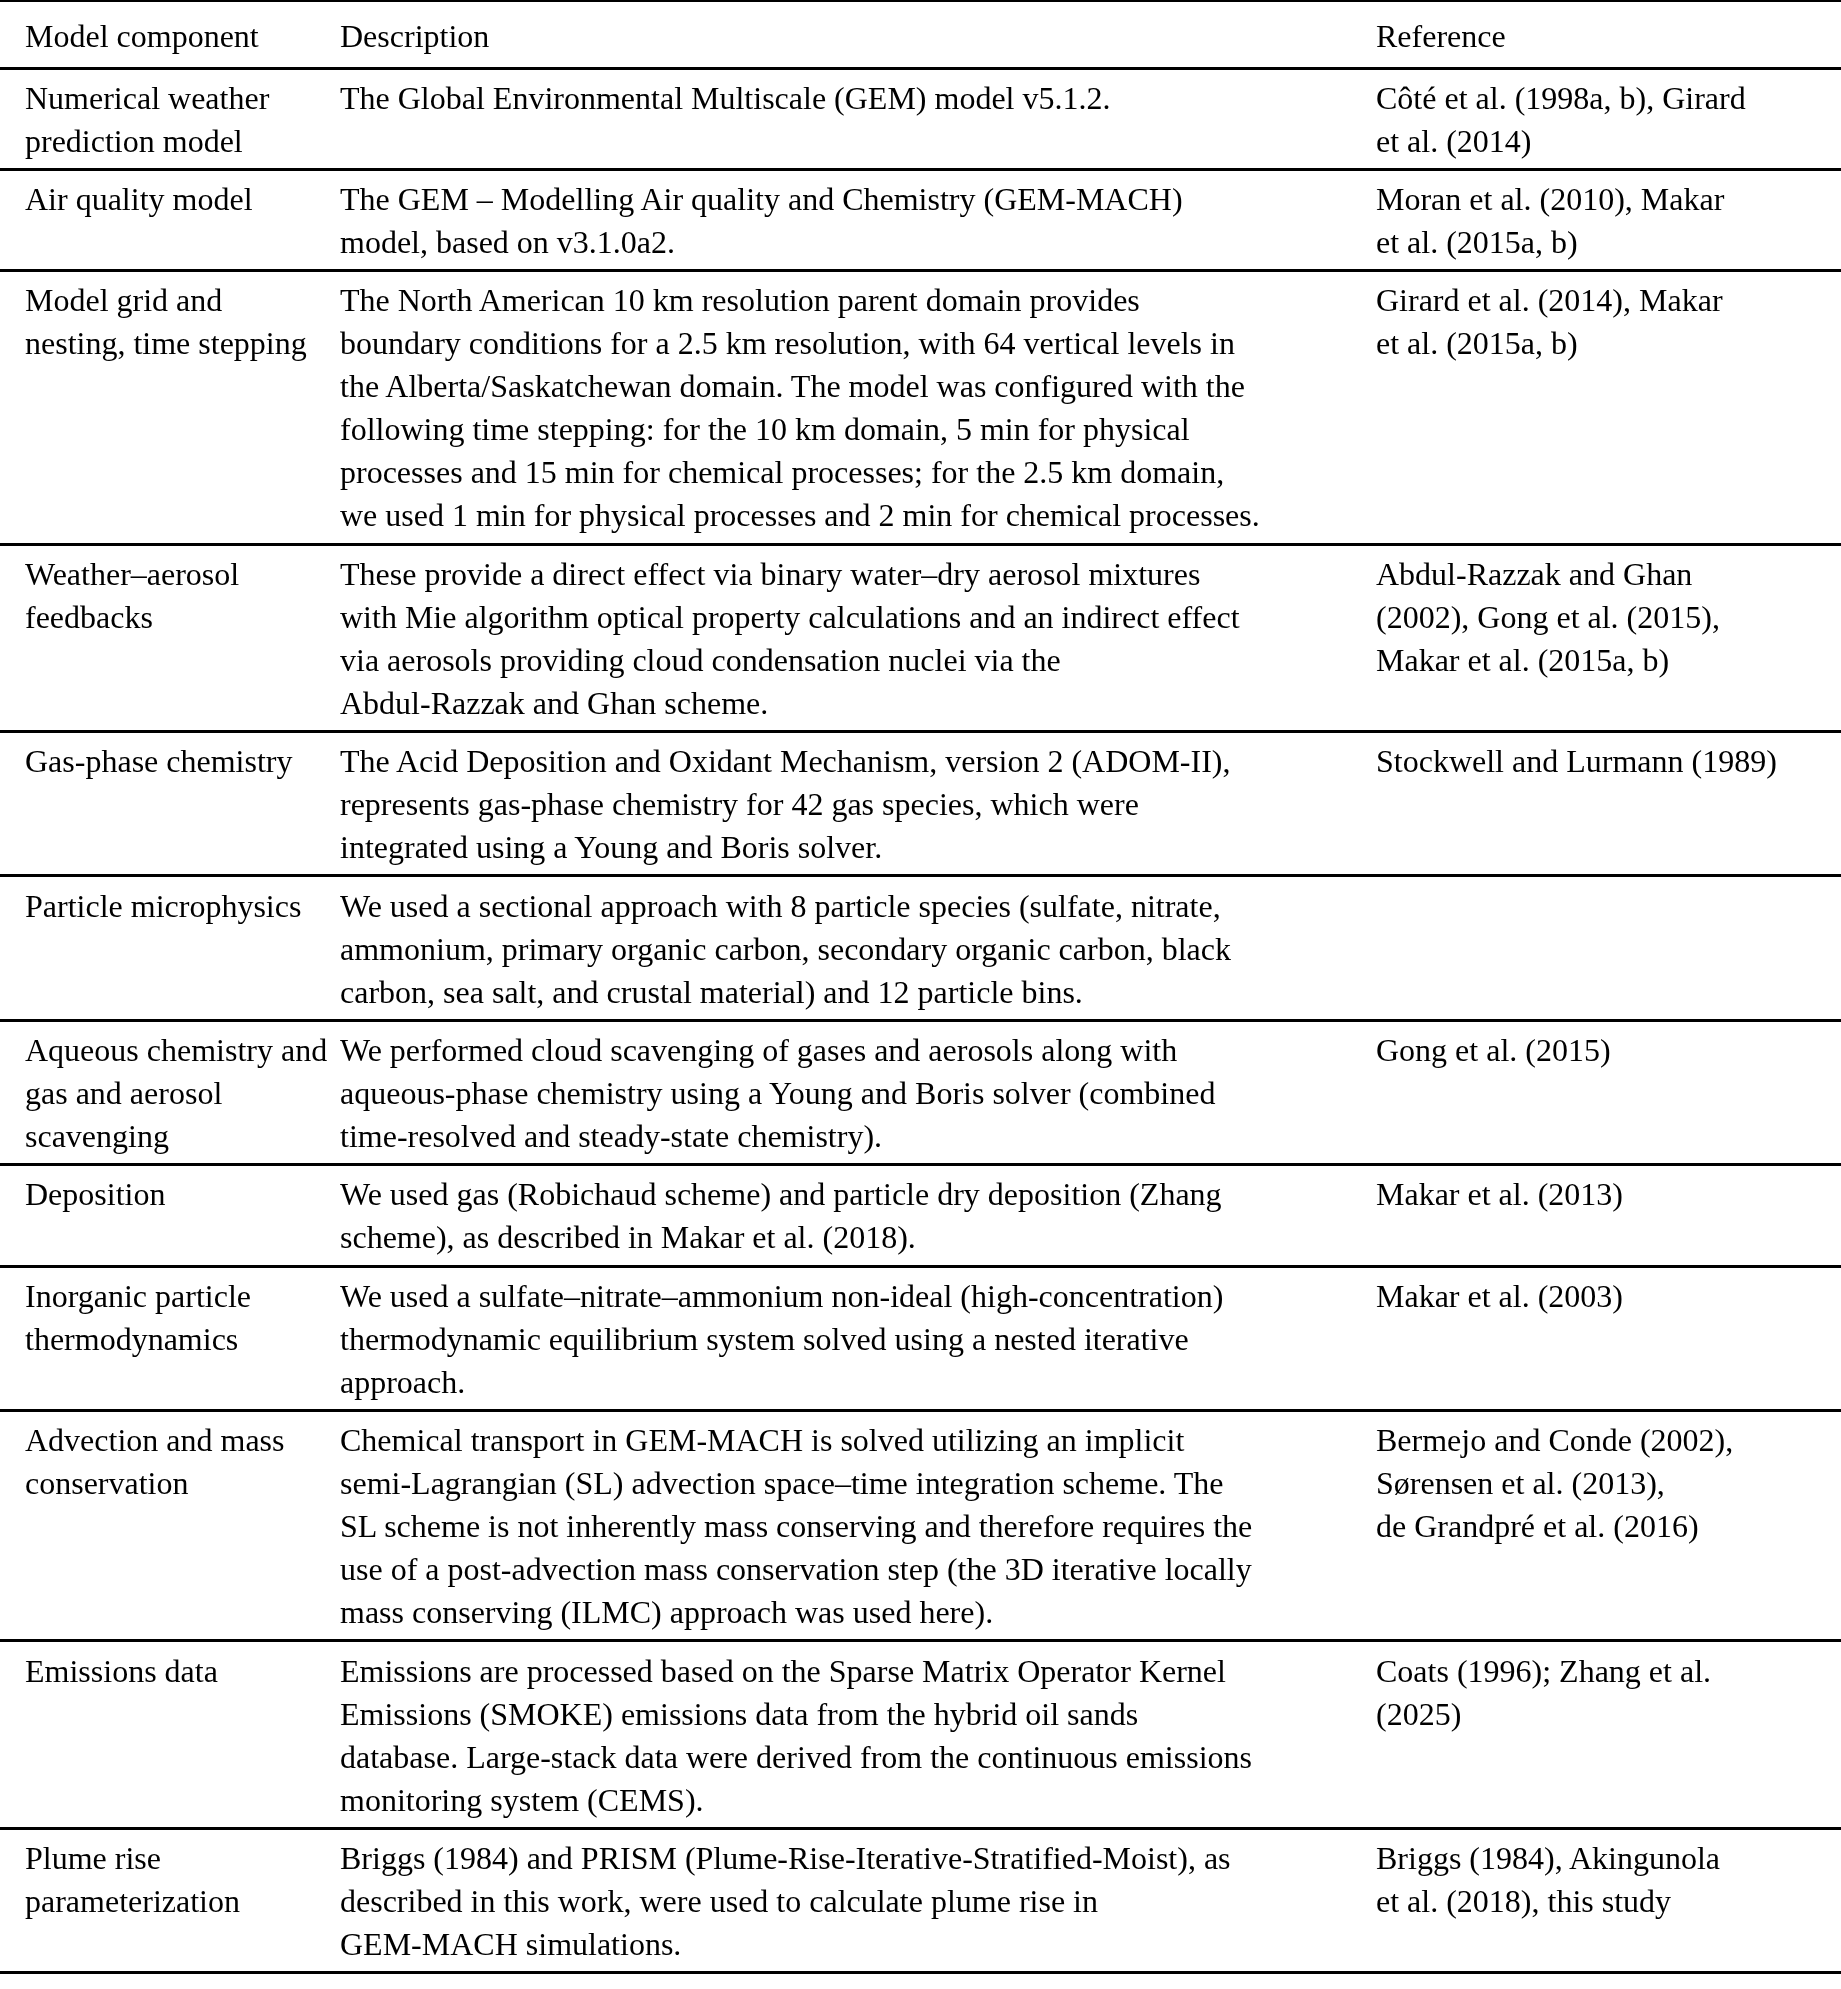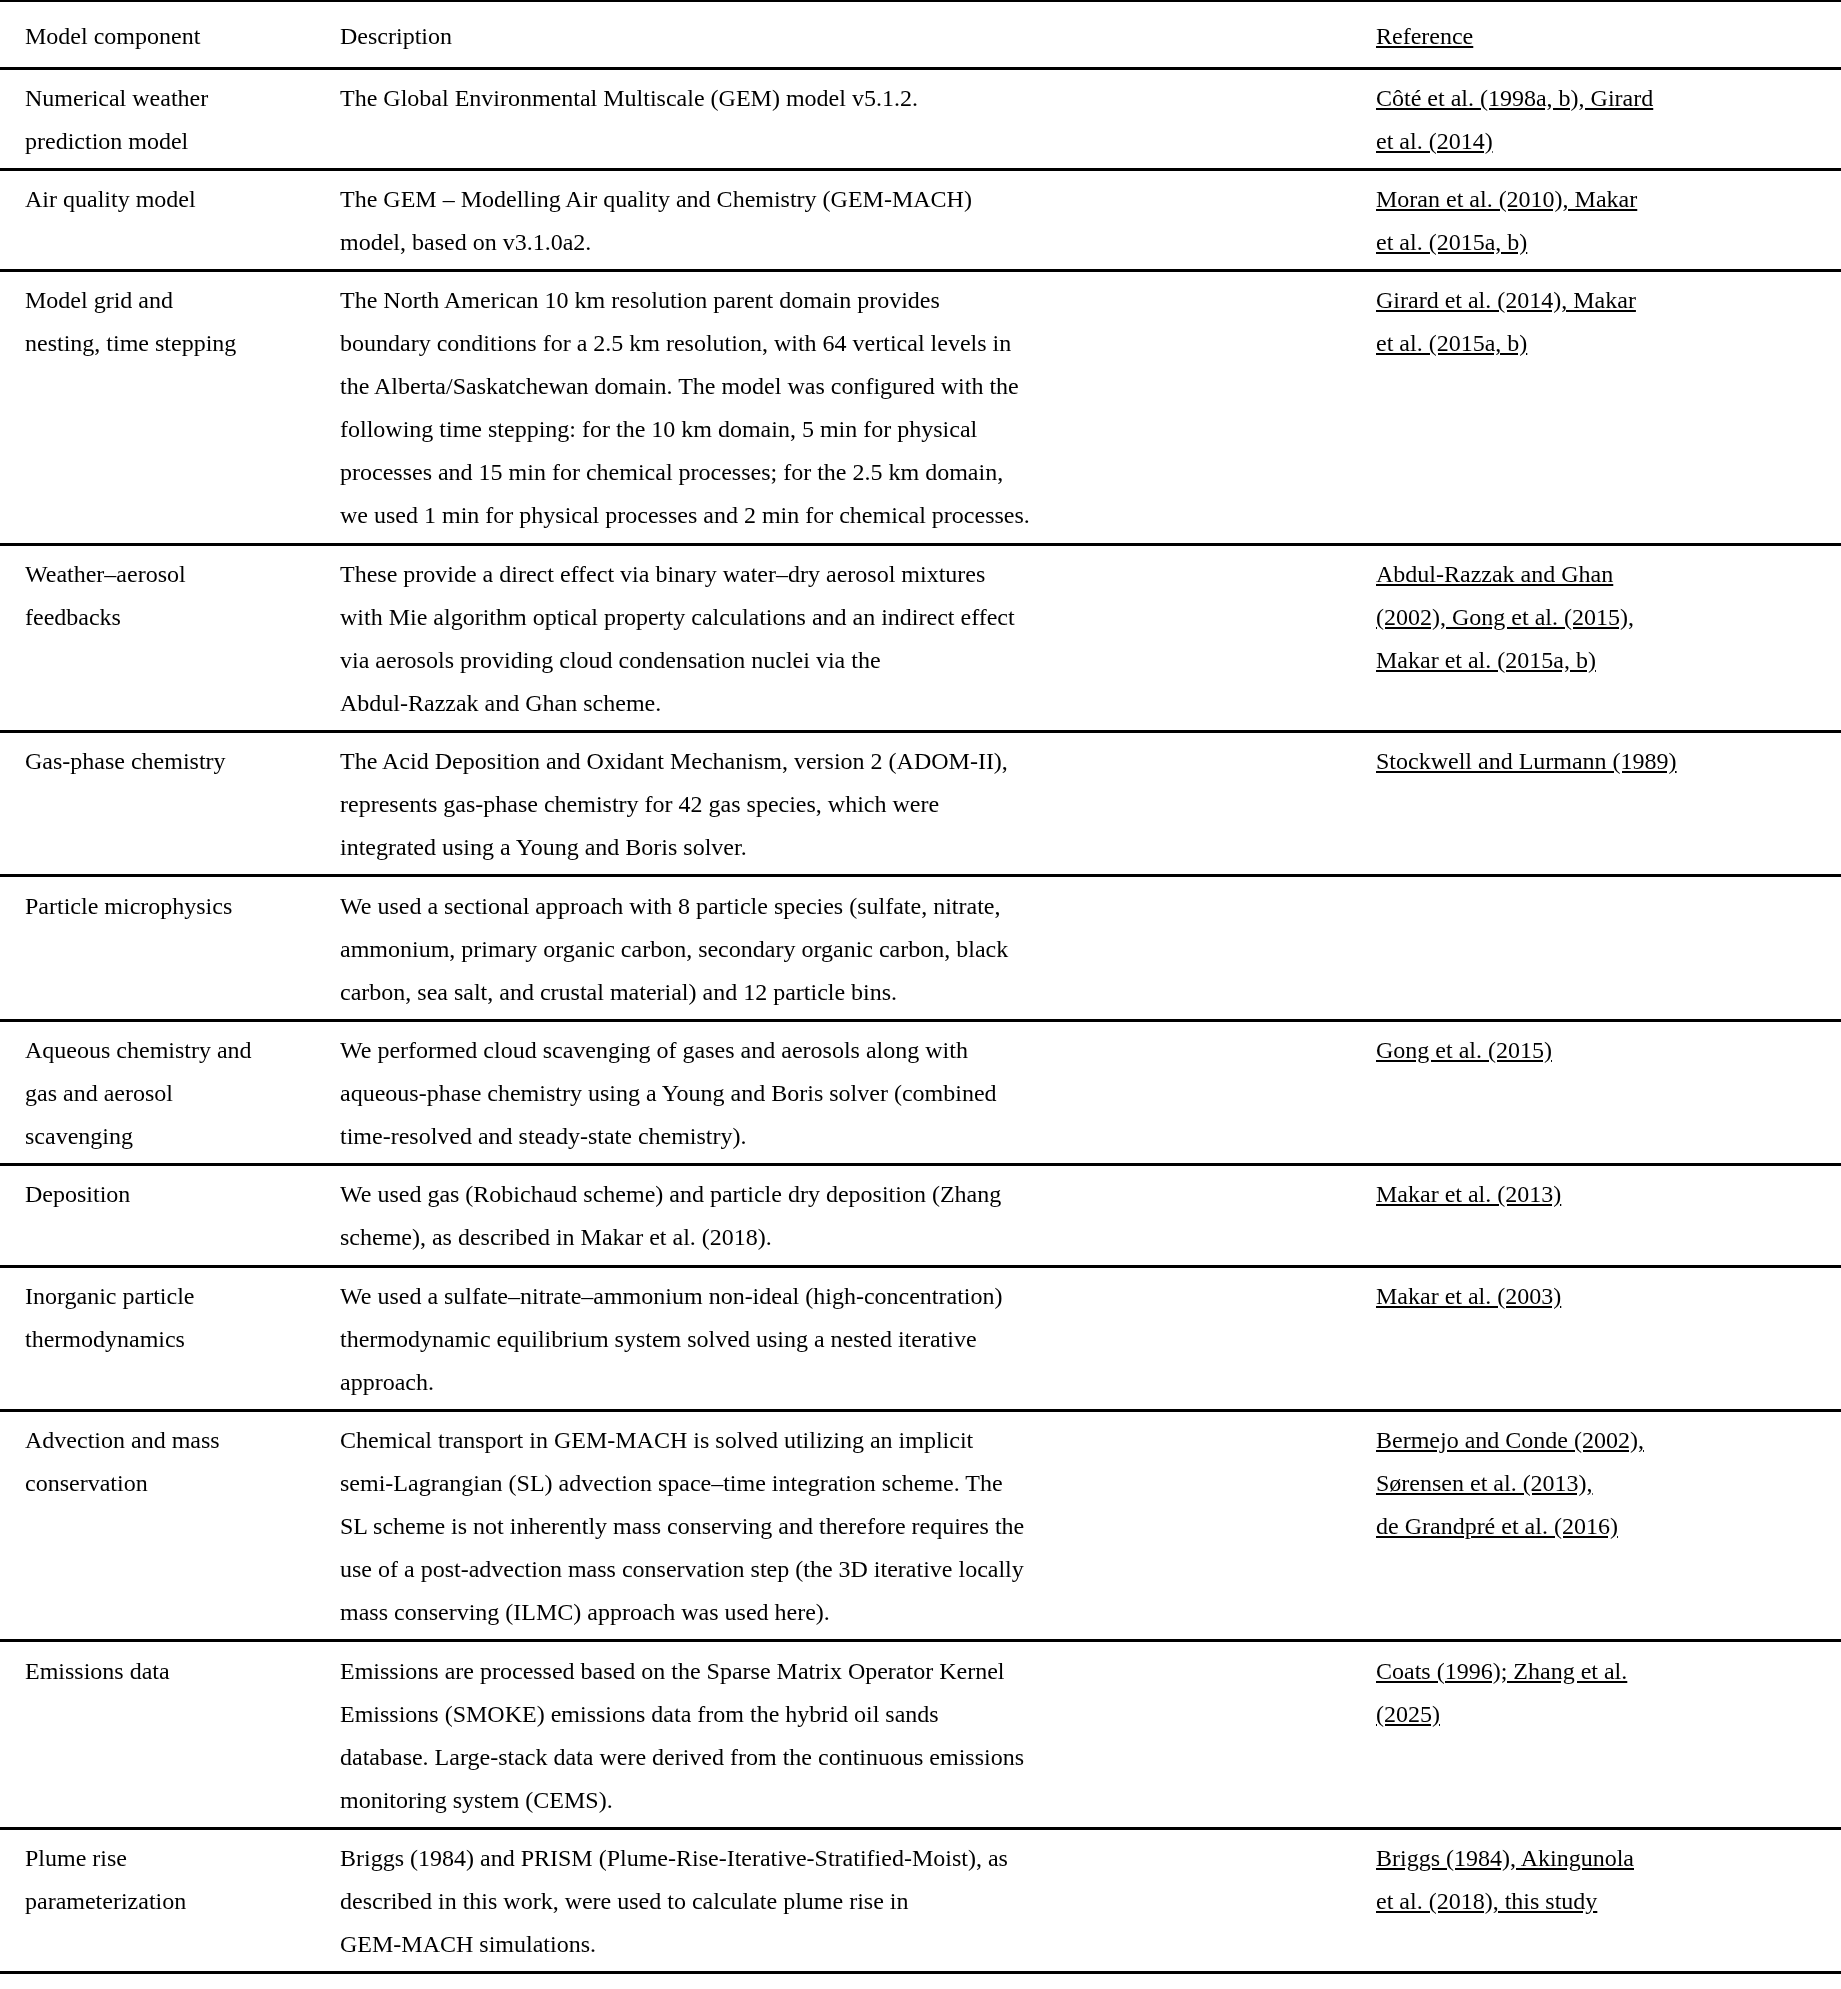--- a/index.html
+++ b/index.html
@@ -2,41 +2,41 @@
 <html style="font-size:14.3px"><head>
 <meta charset="utf-8">
 <style>
   html, body { margin: 0; padding: 0; background: #ffffff; }
   .page {
     width: 1842px;
     min-height: 1990px;
     background: #ffffff;
     color: #000000;
     font-family: "Liberation Serif", "DejaVu Serif", serif;
-    font-size: 24px;
+    font-size: 32px;
     line-height: 43px;
     box-sizing: border-box;
   }
   .table {
     width: 100%;
     border-top: 2.7px solid #000000;
   }
   .row {
     display: grid;
     grid-template-columns: 340px 1036px 1fr;
     border-bottom: 3.6px solid #000000;
     padding: 7.1px 0 5.3px 0;
   }
   .row.header {
     padding: 12.5px 0 9px 0;
   }
   .cell { box-sizing: border-box; }
   .cell.c1 { padding-left: 25px; padding-right: 21.4px; }
   .cell.c2 { padding-right: 21.4px; }
-  .cell.c3 { padding-right: 7.1px; text-decoration: underline; }
+  .cell.c3 { padding-right: 7.1px; }
   .line { white-space: nowrap; }
 </style>
 </head>
 <body>
 
 <div class="page">
   <div class="table">
     <div class="row header">
       <div class="cell c1 line">Model component</div>
       <div class="cell c2 line">Description</div>

